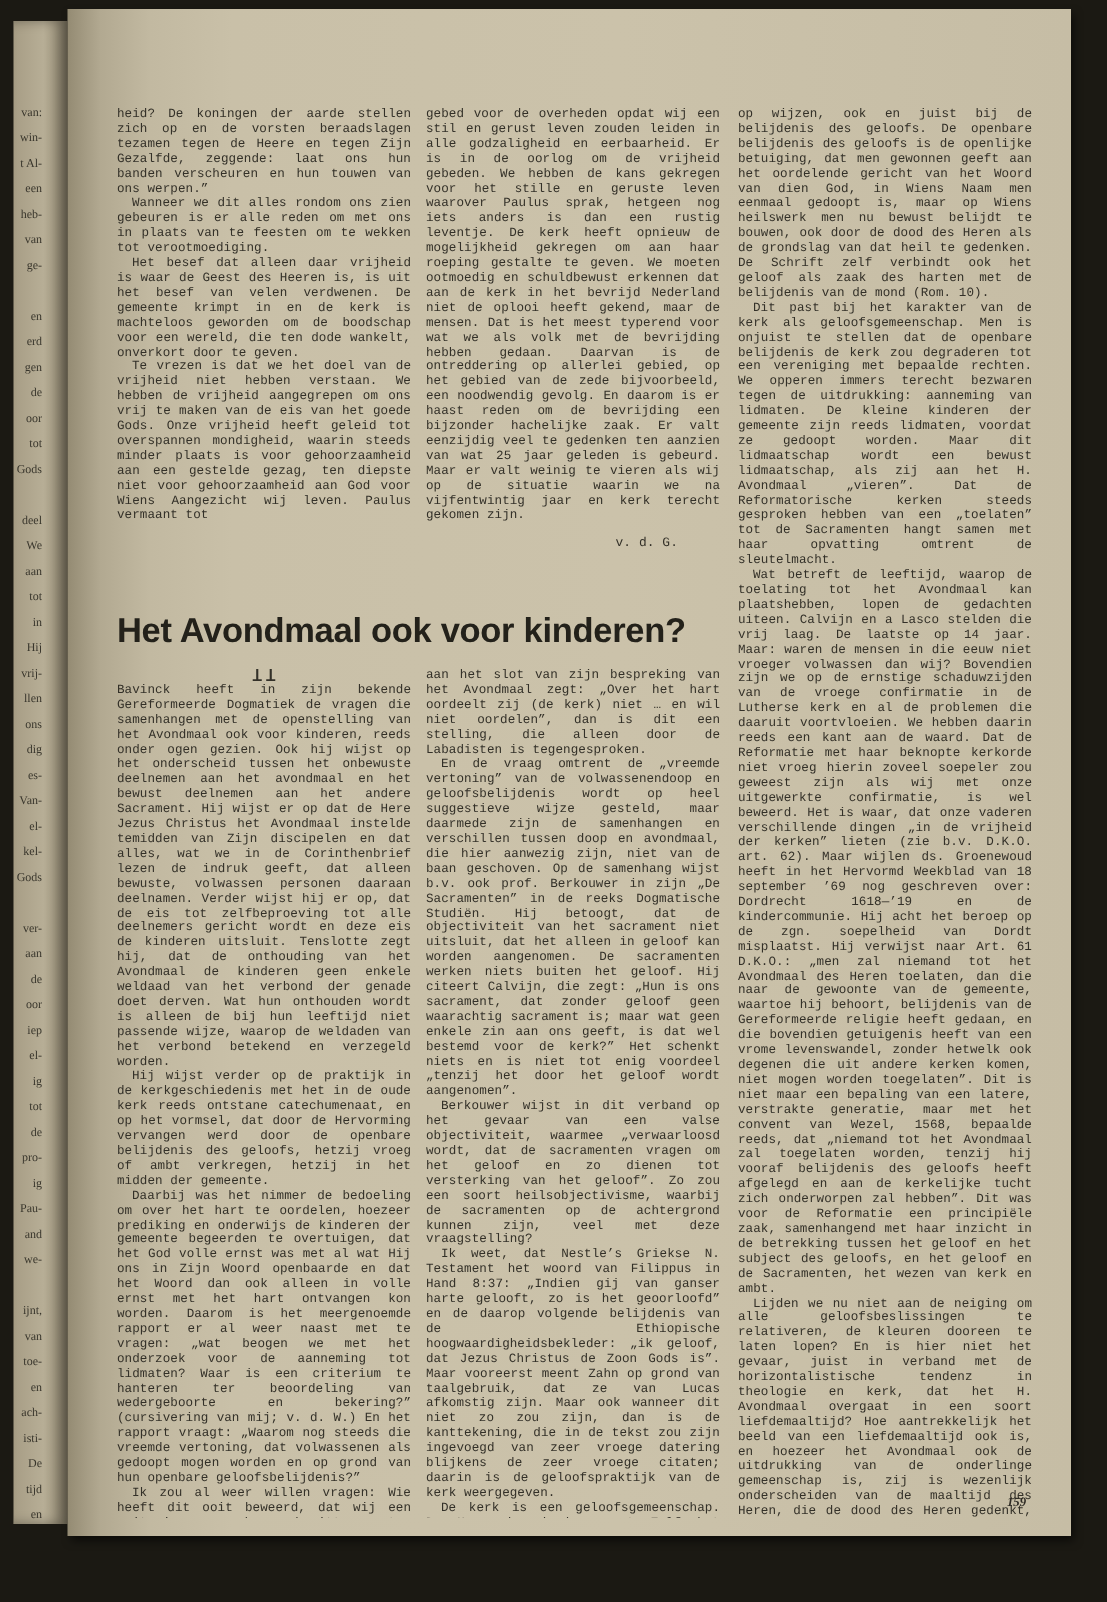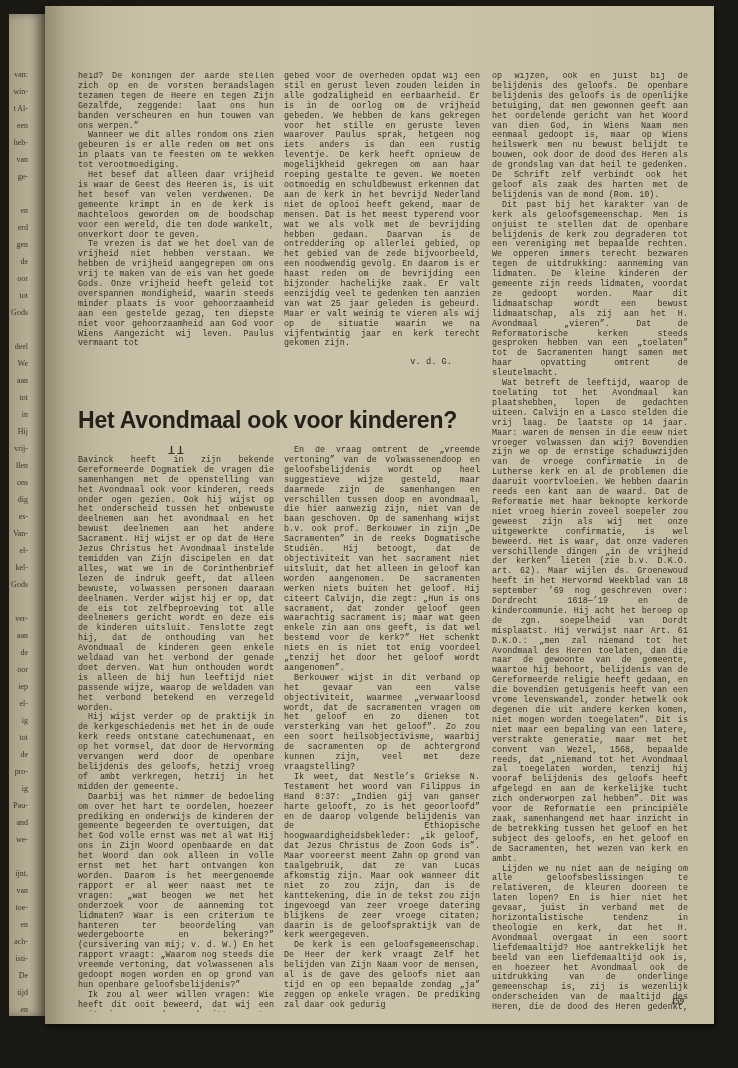--- a/index.html
+++ b/index.html
@@ -153,20 +153,21 @@
 
         <div class="row bottom-row">
           <div class="col">
             <div class="section-num">II</div>
             <p class="noindent">Bavinck heeft in zijn bekende Gereformeerde Dogmatiek de vragen die samenhangen met de openstelling van het Avondmaal ook voor kinderen, reeds onder ogen gezien. Ook hij wijst op het onderscheid tussen het onbewuste deelnemen aan het avondmaal en het bewust deelnemen aan het andere Sacrament. Hij wijst er op dat de Here Jezus Christus het Avondmaal instelde temidden van Zijn discipelen en dat alles, wat we in de Corinthenbrief lezen de indruk geeft, dat alleen bewuste, volwassen personen daaraan deelnamen. Verder wijst hij er op, dat de eis tot zelfbeproeving tot alle deelnemers gericht wordt en deze eis de kinderen uitsluit. Tenslotte zegt hij, dat de onthouding van het Avondmaal de kinderen geen enkele weldaad van het verbond der genade doet derven. Wat hun onthouden wordt is alleen de bij hun leeftijd niet passende wijze, waarop de weldaden van het verbond betekend en verzegeld worden.</p>
             <p>Hij wijst verder op de praktijk in de kerkgeschiedenis met het in de oude kerk reeds ontstane catechumenaat, en op het vormsel, dat door de Hervorming vervangen werd door de openbare belijdenis des geloofs, hetzij vroeg of ambt verkregen, hetzij in het midden der gemeente.</p>
             <p>Daarbij was het nimmer de bedoeling om over het hart te oordelen, hoezeer prediking en onderwijs de kinderen der gemeente begeerden te overtuigen, dat het God volle ernst was met al wat Hij ons in Zijn Woord openbaarde en dat het Woord dan ook alleen in volle ernst met het hart ontvangen kon worden. Daarom is het meergenoemde rapport er al weer naast met te vragen: „wat beogen we met het onderzoek voor de aanneming tot lidmaten? Waar is een criterium te hanteren ter beoordeling van wedergeboorte en bekering?” (cursivering van mij; v. d. W.) En het rapport vraagt: „Waarom nog steeds die vreemde vertoning, dat volwassenen als gedoopt mogen worden en op grond van hun openbare geloofsbelijdenis?”</p>
             <p>Ik zou al weer willen vragen: Wie heeft dit ooit beweerd, dat wij een criterium zouden bezitten ter beoordeling van wedergeboorte en bekering? Als Bavinck</p>
           </div>
           <div class="col">
+            <p class="noindent">aan het slot van zijn bespreking van het Avondmaal zegt: „Over het hart oordeelt zij (de kerk) niet … en wil niet oordelen”, dan is dit een stelling, die alleen door de Labadisten is tegengesproken.</p>
             <p>En de vraag omtrent de „vreemde vertoning” van de volwassenendoop en geloofsbelijdenis wordt op heel suggestieve wijze gesteld, maar daarmede zijn de samenhangen en verschillen tussen doop en avondmaal, die hier aanwezig zijn, niet van de baan geschoven. Op de samenhang wijst b.v. ook prof. Berkouwer in zijn „De Sacramenten” in de reeks Dogmatische Studiën. Hij betoogt, dat de objectiviteit van het sacrament niet uitsluit, dat het alleen in geloof kan worden aangenomen. De sacramenten werken niets buiten het geloof. Hij citeert Calvijn, die zegt: „Hun is ons sacrament, dat zonder geloof geen waarachtig sacrament is; maar wat geen enkele zin aan ons geeft, is dat wel bestemd voor de kerk?” Het schenkt niets en is niet tot enig voordeel „tenzij het door het geloof wordt aangenomen”.</p>
             <p>Berkouwer wijst in dit verband op het gevaar van een valse objectiviteit, waarmee „verwaarloosd wordt, dat de sacramenten vragen om het geloof en zo dienen tot versterking van het geloof”. Zo zou een soort heilsobjectivisme, waarbij de sacramenten op de achtergrond kunnen zijn, veel met deze vraagstelling?</p>
             <p>Ik weet, dat Nestle’s Griekse N. Testament het woord van Filippus in Hand 8:37: „Indien gij van ganser harte gelooft, zo is het geoorloofd” en de daarop volgende belijdenis van de Ethiopische hoogwaardigheidsbekleder: „ik geloof, dat Jezus Christus de Zoon Gods is”. Maar vooreerst meent Zahn op grond van taalgebruik, dat ze van Lucas afkomstig zijn. Maar ook wanneer dit niet zo zou zijn, dan is de kanttekening, die in de tekst zou zijn ingevoegd van zeer vroege datering blijkens de zeer vroege citaten; daarin is de geloofspraktijk van de kerk weergegeven.</p>
             <p>De kerk is een geloofsgemeenschap. De Heer der kerk vraagt Zelf het belijden van Zijn Naam voor de mensen, al is de gave des geloofs niet aan tijd en op een bepaalde zondag „ja” zeggen op enkele vragen. De prediking zal daar ook gedurig</p>
           </div>
         </div>
 
       </div>
 
       <div class="col col3">

